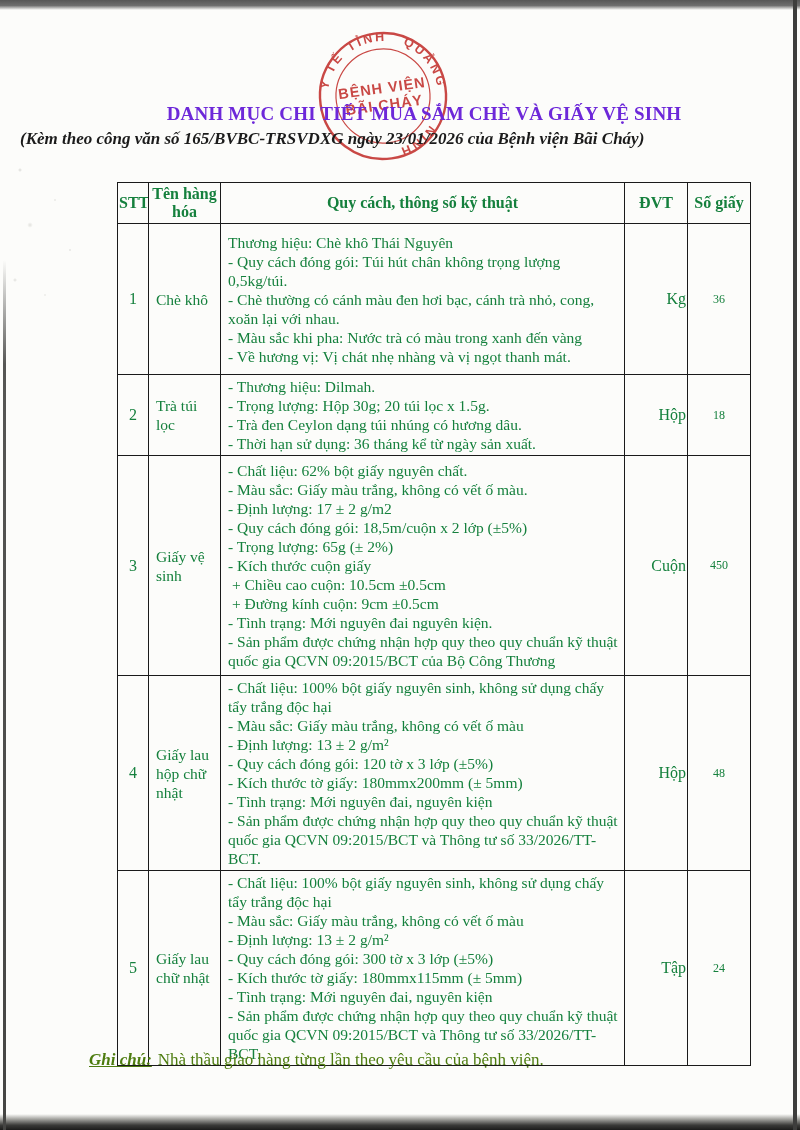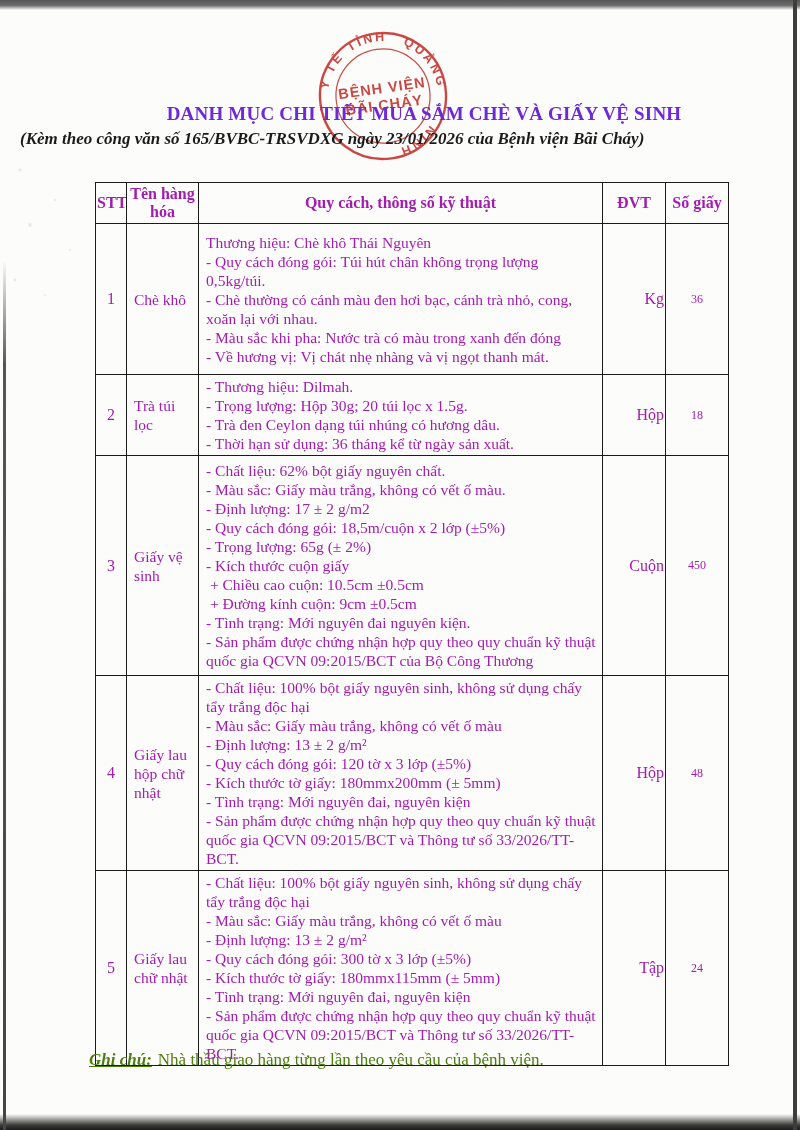--- a/index.html
+++ b/index.html
@@ -28,22 +28,22 @@
     font-size:19px;font-weight:bold;letter-spacing:.4px;color:#1b1b1b;}
   .title2{position:absolute;left:48px;top:103px;width:752px;text-align:center;
     font-size:19px;font-weight:bold;letter-spacing:.2px;color:#6d28d9;}
   .subtitle{position:absolute;left:20px;top:129px;width:774px;
     font-size:17px;font-weight:bold;font-style:italic;color:#1b1b1b;}
 
   
   .stamp{position:absolute;left:283px;top:-4px;mix-blend-mode:multiply;opacity:.88;}
 
   
-  table.doc{position:absolute;left:95px;top:182px;width:633px;border-collapse:collapse;
-    table-layout:fixed;font-size:15.5px;color:#a21caf;}
+  table.doc{position:absolute;left:117px;top:182px;width:633px;border-collapse:collapse;
+    table-layout:fixed;font-size:15.5px;color:#15803d;}
   table.doc th,table.doc td{border:1.7px solid #1a1a1a;vertical-align:middle;overflow:hidden;}
   table.doc th{font-size:16px;font-weight:bold;text-align:center;padding:2px 1px;line-height:18px;}
   thead tr{height:37px;}
   tbody tr:nth-child(1){height:151px;}
   tbody tr:nth-child(2){height:76px;}
   tbody tr:nth-child(3){height:220px;}
   tbody tr:nth-child(4){height:192px;}
   tbody tr:nth-child(5){height:182px;}
   td.c-stt{text-align:center;font-size:16px;}
   td.c-name{text-align:left;padding:2px 3px 2px 7px;line-height:19px;}
@@ -100,21 +100,21 @@
         </tr>
     </thead>
     <tbody>
         <tr>
           <td class="c-stt">1</td>
           <td class="c-name">Chè khô</td>
           <td class="c-spec">
             <div class="spec-line">Thương hiệu: Chè khô Thái Nguyên</div>
             <div class="spec-line">- Quy cách đóng gói: Túi hút chân không trọng lượng 0,5kg/túi.</div>
             <div class="spec-line">- Chè thường có cánh màu đen hơi bạc, cánh trà nhỏ, cong, xoăn lại với nhau.</div>
-            <div class="spec-line">- Màu sắc khi pha:  Nước trà có màu trong xanh đến đóng</div>
+            <div class="spec-line">- Màu sắc khi pha:  Nước trà có màu trong xanh đến vàng</div>
             <div class="spec-line">- Về hương vị: Vị chát nhẹ nhàng và vị ngọt thanh  mát.</div>
           </td>
           <td class="c-unit">Kg</td>
           <td class="c-qty">36</td>
         </tr>
         <tr>
           <td class="c-stt">2</td>
           <td class="c-name">Trà túi lọc</td>
           <td class="c-spec">
             <div class="spec-line">- Thương hiệu: Dilmah.</div>

